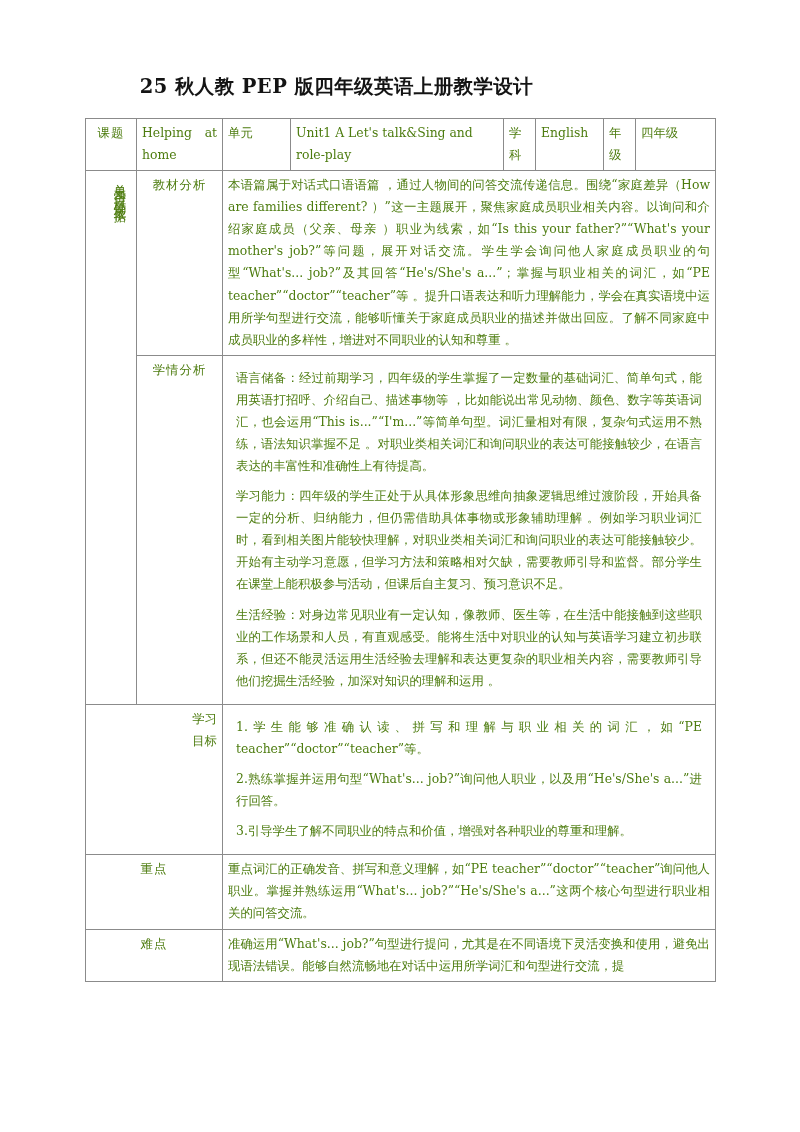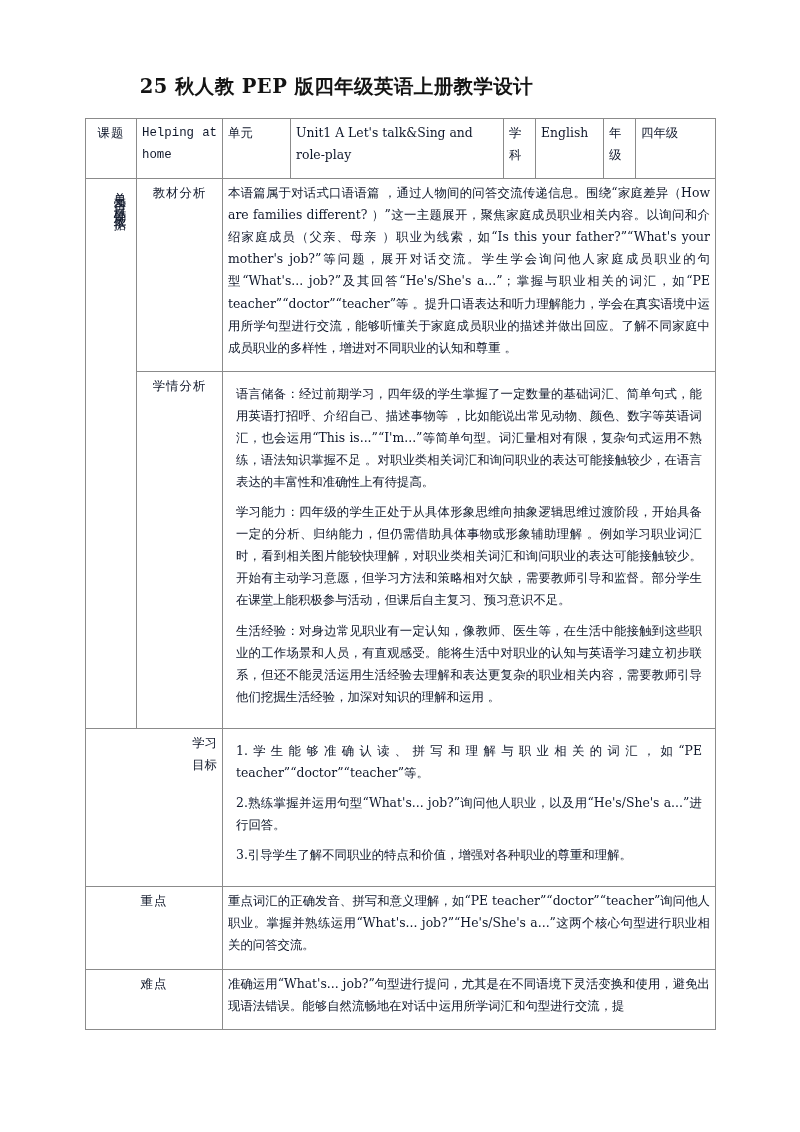--- a/index.html
+++ b/index.html
@@ -39,24 +39,24 @@
     position: absolute;
     left: 85px;
     top: 118px;
     width: 630px;
     border-collapse: collapse;
     table-layout: fixed;
   }
   table.lesson-table td {
     border: 1px solid #8b8b8b;
     vertical-align: top;
-    padding: 3px 5px 12px 5px;
+    padding: 3px 5px 4px 5px;
     font-size: 12.4px;
     line-height: 1.78;
-    color: #0f172a;
+    color: #4d7c0f;
     word-break: break-word;
   }
 
   
   td.vert {
     writing-mode: vertical-rl;
     text-orientation: upright;
     text-align: left;
     vertical-align: top;
     padding-top: 10px;
@@ -102,21 +102,20 @@
     text-justify: inter-ideograph;
   }
 
   td.hdr-val {
     vertical-align: top;
     text-align: left;
   }
   td.hdr-val.justified {
     text-align: justify;
     text-justify: inter-word;
-    font-family: Liberation Mono, monospace;
   }
 </style>
 </head>
 <body>
 
 <div class="page">
 
   <div class="doc-title">25 秋人教 PEP 版四年级英语上册教学设计</div>
 
   <table class="lesson-table">

